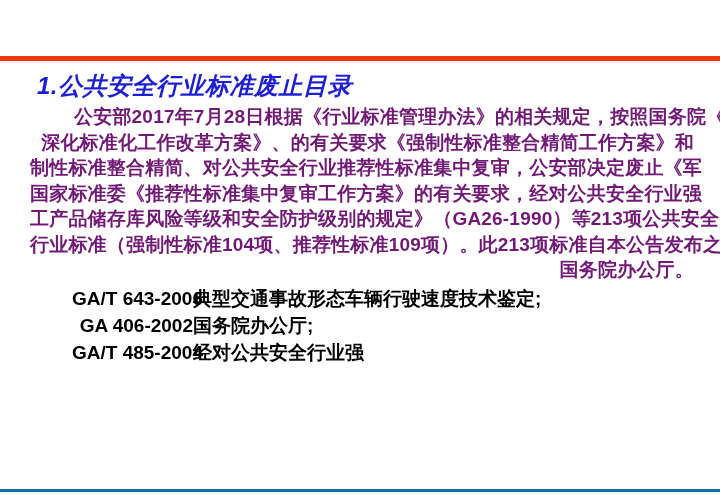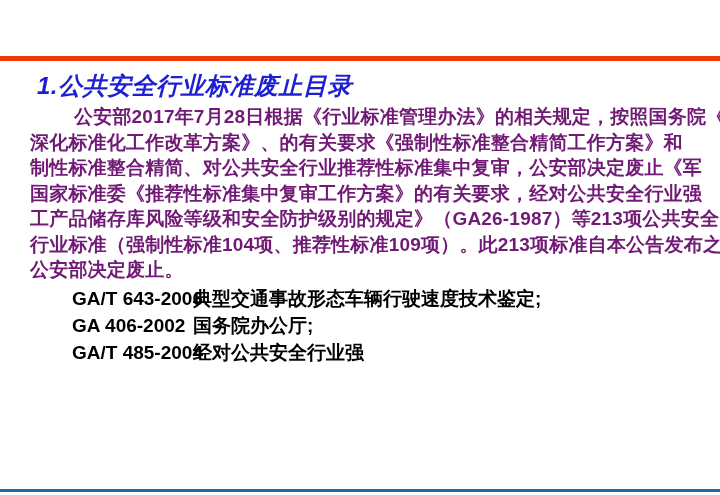--- a/index.html
+++ b/index.html
@@ -7,20 +7,21 @@
     padding: 0;
     background: #ffffff;
   }
   .slide {
     position: relative;
     width: 720px;
     height: 495px;
     background: #ffffff;
     overflow: hidden;
     font-family: "Liberation Sans", sans-serif;
+    text-align: right;
   }
   .top-divider {
     position: absolute;
     left: 0;
     top: 56px;
     width: 720px;
     height: 5px;
     background: #ee3805;
   }
   .slide-title {
@@ -89,23 +90,23 @@
 
   <div class="top-divider"></div>
 
   <h1 class="slide-title">1.公共安全行业标准废止目录</h1>
 
   <div class="body-paragraph">
     <div class="body-line indent">公安部2017年7月28日根据《行业标准管理办法》的相关规定，按照国务院《</div>
     <div class="body-line">深化标准化工作改革方案》、的有关要求《强制性标准整合精简工作方案》和</div>
     <div class="body-line">制性标准整合精简、对公共安全行业推荐性标准集中复审，公安部决定废止《军</div>
     <div class="body-line">国家标准委《推荐性标准集中复审工作方案》的有关要求，经对公共安全行业强</div>
-    <div class="body-line">工产品储存库风险等级和安全防护级别的规定》（GA26-1987）等213项公共安全</div>
+    <div class="body-line">工产品储存库风险等级和安全防护级别的规定》（GA26-1990）等213项公共安全</div>
     <div class="body-line">行业标准（强制性标准104项、推荐性标准109项）。此213项标准自本公告发布之</div>
-    <div class="body-line">公安部决定废止。</div>
+    <div class="body-line">国务院办公厅。</div>
   </div>
 
   <div class="standards-list">
     <div class="std-row">
       <span class="std-code">GA/T 643-2006</span>
       <span class="std-name">典型交通事故形态车辆行驶速度技术鉴定;</span>
     </div>
     <div class="std-row">
       <span class="std-code">GA 406-2002</span>
       <span class="std-name">国务院办公厅;</span>

